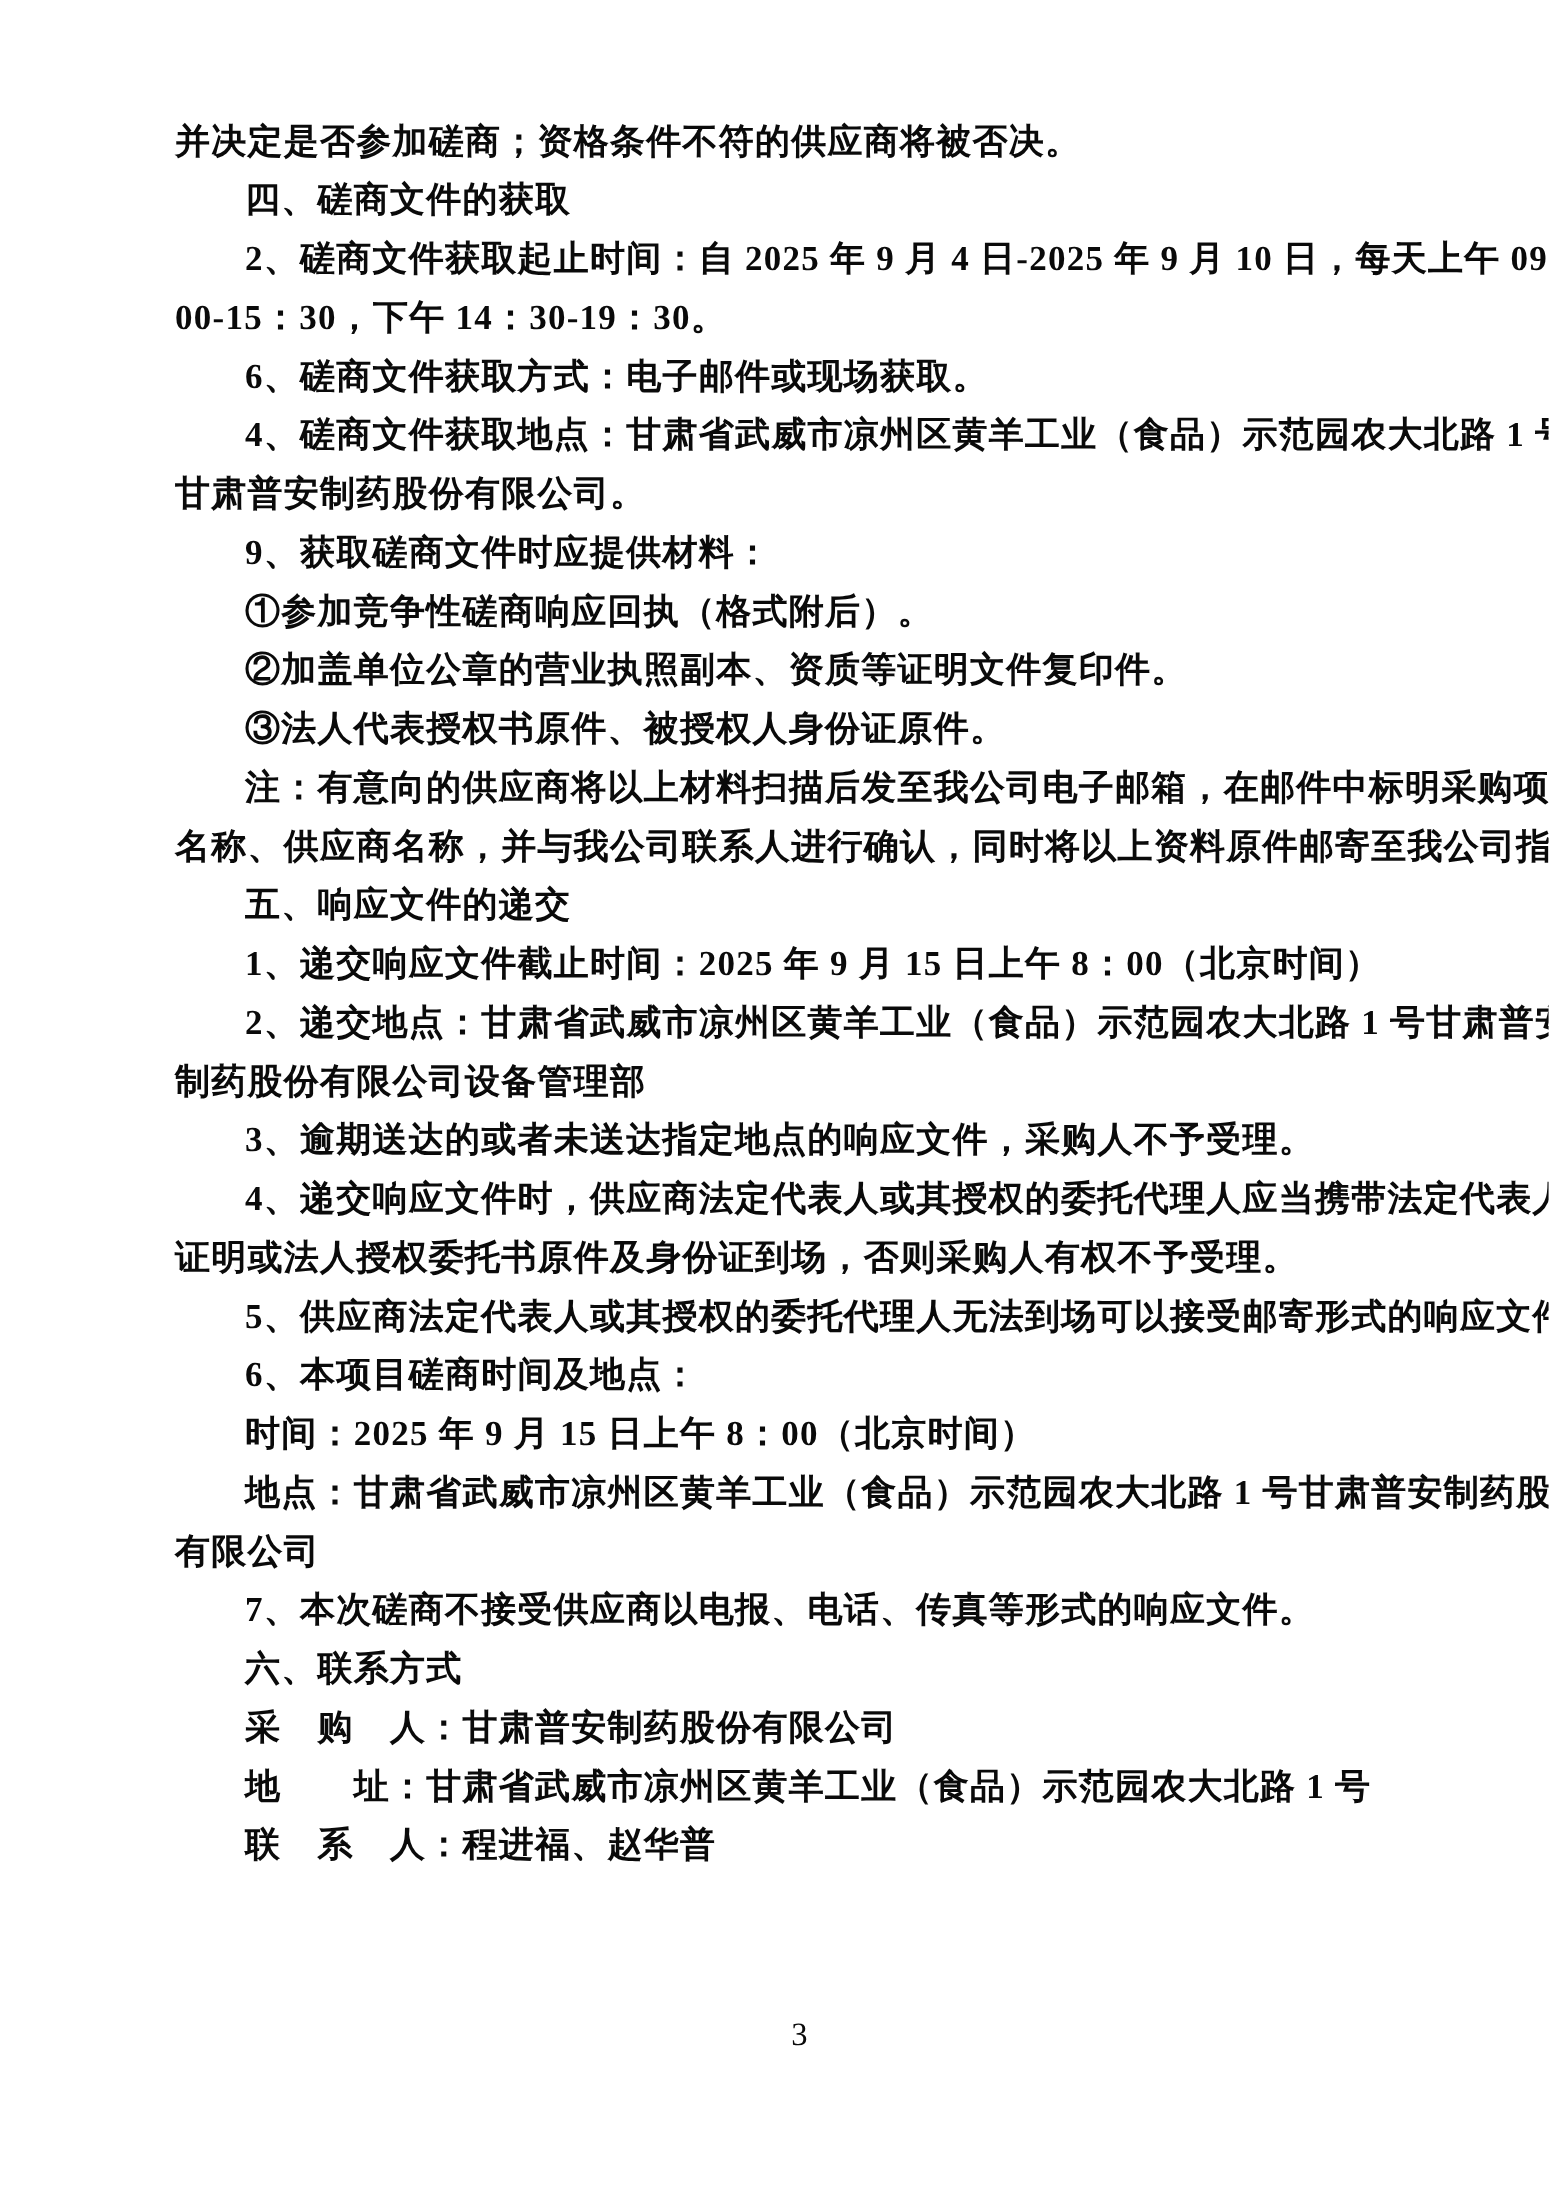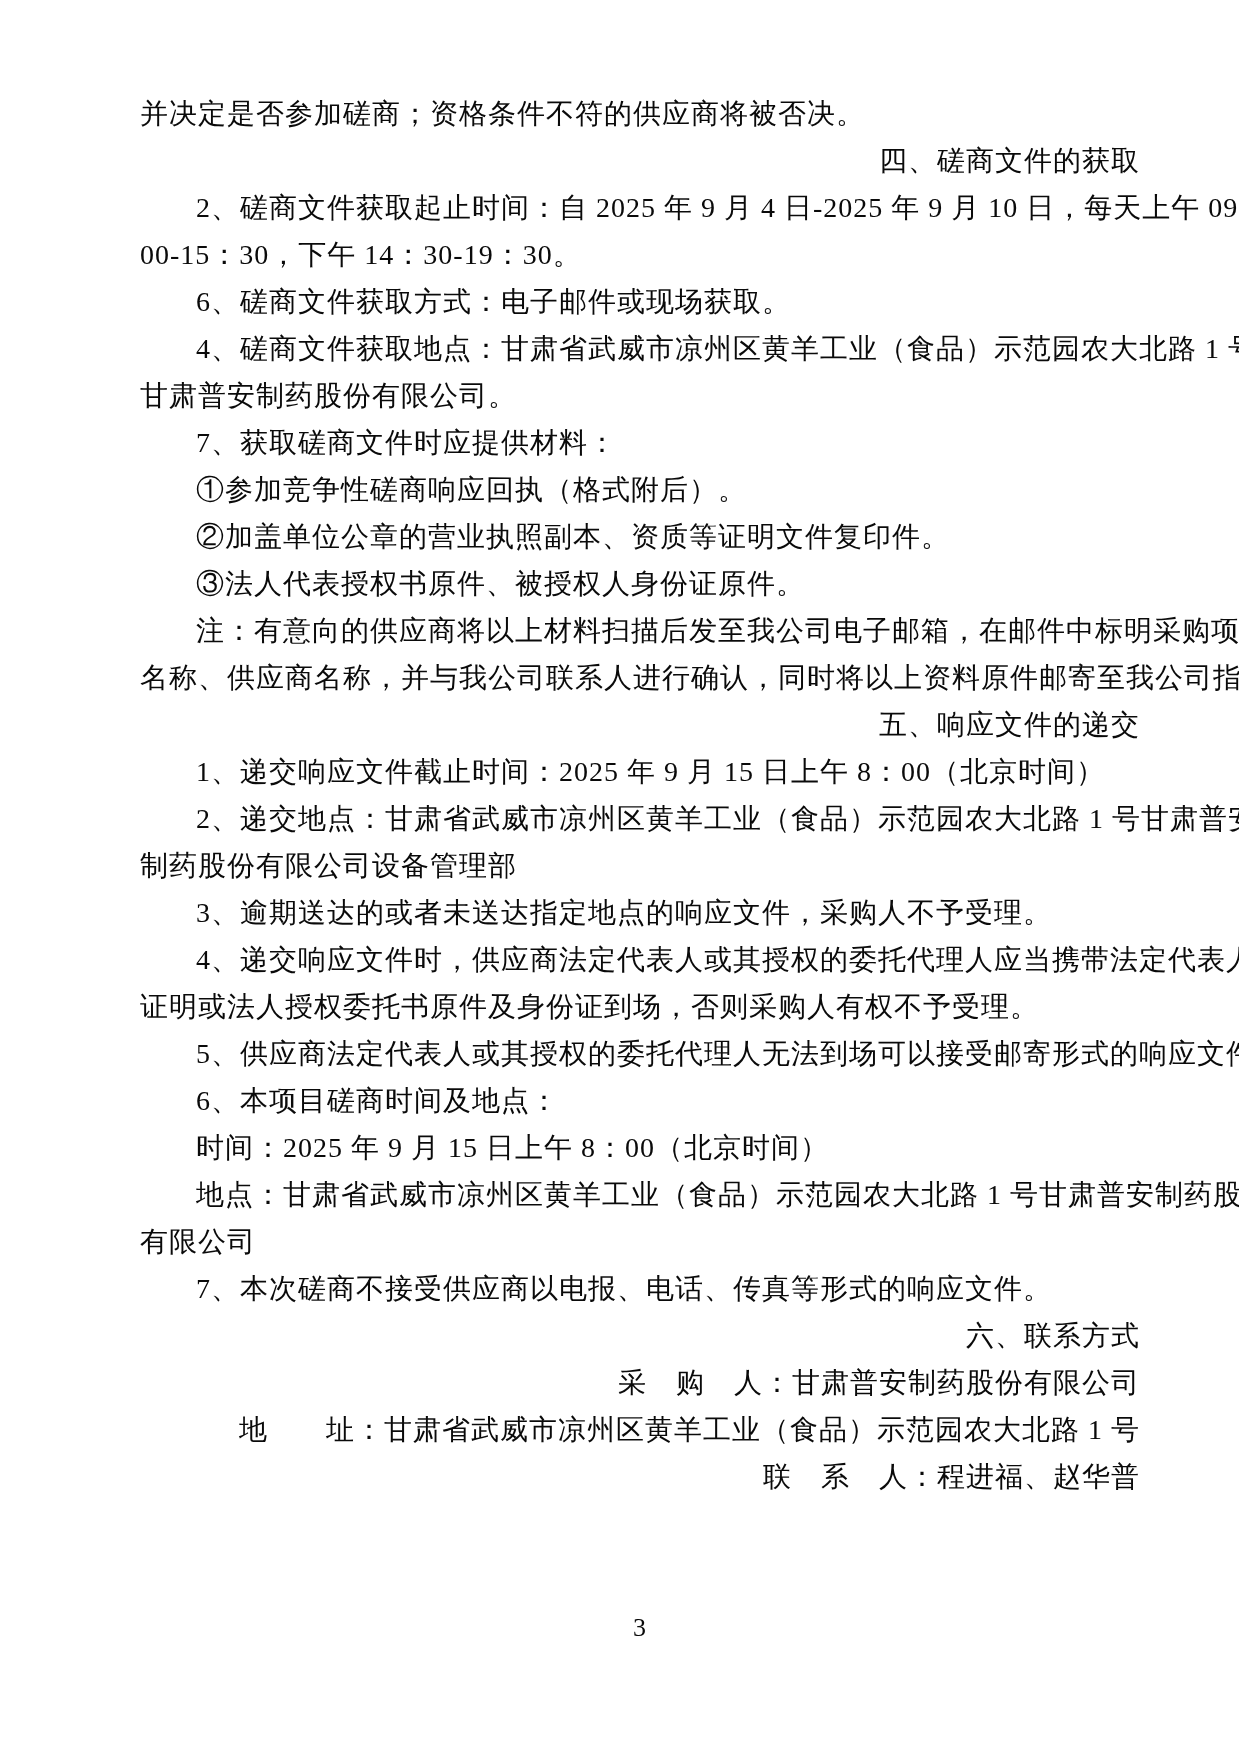--- a/index.html
+++ b/index.html
@@ -21,27 +21,27 @@
     left: 140px;
     top: 90px;
     width: 1000px;
   }
   .line {
     font-size: 28px;
     line-height: 47px;
     height: 47px;
     white-space: pre;
     letter-spacing: 1px;
+    font-weight: bold;
   }
   .line.indent {
     padding-left: 56px;
   }
   .line.bold {
-    font-weight: normal;
-    text-align: right;
+    font-weight: bold;
   }
   .footer {
     position: absolute;
     left: 0;
     top: 1604px;
     width: 100%;
     text-align: center;
     font-size: 26px;
     line-height: 47px;
     padding-left: 40px;
@@ -53,21 +53,21 @@
 
 <div class="page">
   <div class="content">
       <div class="line">并决定是否参加磋商；资格条件不符的供应商将被否决。</div>
       <div class="line indent bold">四、磋商文件的获取</div>
       <div class="line indent">2、磋商文件获取起止时间：自 2025 年 9 月 4 日-2025 年 9 月 10 日，每天上午 09：</div>
       <div class="line">00-15：30，下午 14：30-19：30。</div>
       <div class="line indent">6、磋商文件获取方式：电子邮件或现场获取。</div>
       <div class="line indent">4、磋商文件获取地点：甘肃省武威市凉州区黄羊工业（食品）示范园农大北路 1 号</div>
       <div class="line">甘肃普安制药股份有限公司。</div>
-      <div class="line indent">7、获取磋商文件时应提供材料：</div>
+      <div class="line indent">9、获取磋商文件时应提供材料：</div>
       <div class="line indent">①参加竞争性磋商响应回执（格式附后）。</div>
       <div class="line indent">②加盖单位公章的营业执照副本、资质等证明文件复印件。</div>
       <div class="line indent">③法人代表授权书原件、被授权人身份证原件。</div>
       <div class="line indent">注：有意向的供应商将以上材料扫描后发至我公司电子邮箱，在邮件中标明采购项目</div>
       <div class="line">名称、供应商名称，并与我公司联系人进行确认，同时将以上资料原件邮寄至我公司指定</div>
       <div class="line indent bold">五、响应文件的递交</div>
       <div class="line indent">1、递交响应文件截止时间：2025 年 9 月 15 日上午 8：00（北京时间）</div>
       <div class="line indent">2、递交地点：甘肃省武威市凉州区黄羊工业（食品）示范园农大北路 1 号甘肃普安</div>
       <div class="line">制药股份有限公司设备管理部</div>
       <div class="line indent">3、逾期送达的或者未送达指定地点的响应文件，采购人不予受理。</div>

